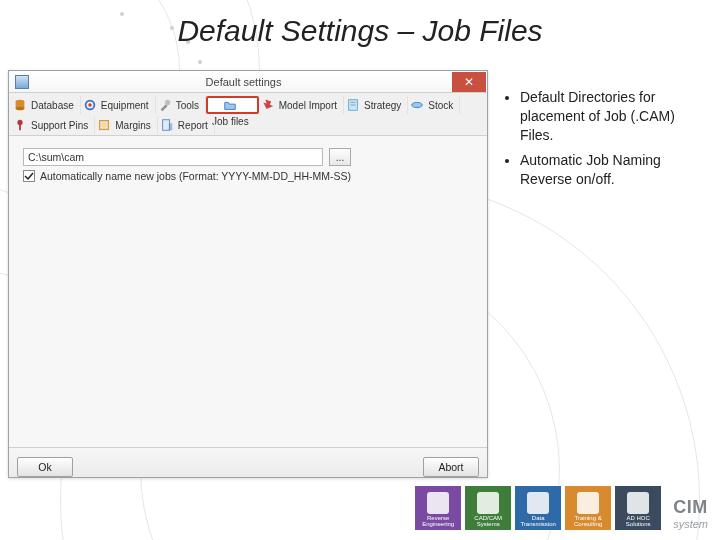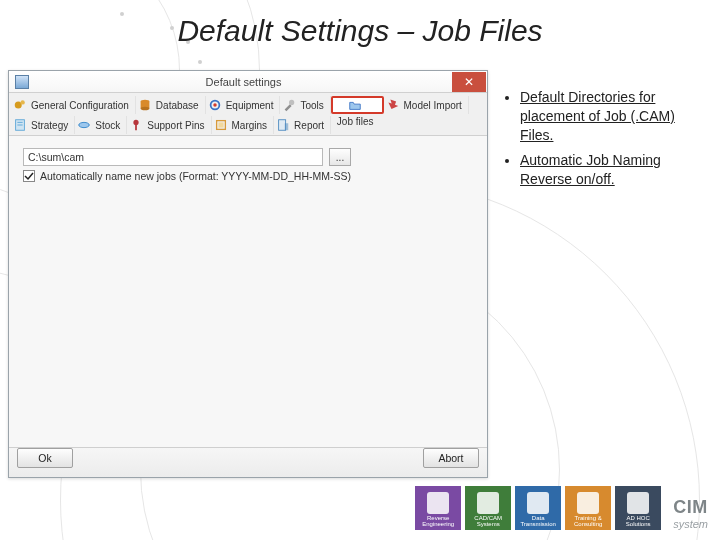--- a/index.html
+++ b/index.html
@@ -119,21 +119,21 @@
     width: 12px; height: 12px; background:#fff; border:1px solid #888;
     display:flex; align-items:center; justify-content:center;
   }
   .check svg { width:10px; height:10px; }
 
   .bottom-bar {
     position: absolute; left:0; right:0; bottom:0;
     height: 30px;
     background: linear-gradient(#f6f6f6,#ececec);
     border-top: 1px solid #cfcfcf;
-    display:flex; align-items:flex-start; justify-content:space-between;
+    display:flex; align-items:flex-end; justify-content:space-between;
     padding: 0 8px;
   }
   .btn {
     min-width: 56px; height: 20px;
     background: linear-gradient(#fefefe,#e3e3e3);
     border: 1px solid #a0a0a0;
     border-radius: 2px;
     font-size: 10.5px; color:#222;
     display:flex; align-items:center; justify-content:center;
     padding: 0 10px;
@@ -142,21 +142,21 @@
   
   .bullets {
     position: absolute;
     left: 504px; top: 88px;
     width: 200px;
     font-size: 14px;
     color: #222;
     line-height: 1.35;
     z-index: 2;
   }
-  .bullets ul { margin:0; padding-left: 16px; text-decoration: underline; }
+  .bullets ul { margin:0; padding-left: 16px; }
   .bullets li { margin-bottom: 6px; }
 
   
   .footer {
     position:absolute; right: 12px; bottom: 10px;
     display:flex; align-items: flex-end; gap: 4px;
     z-index: 2;
   }
   .footer .tile {
     width: 46px; height: 44px;
@@ -202,29 +202,20 @@
     <div class="tb-close">
       <span>✕</span>
     </div>
   </div>
 
   <div class="tabs">
 
     <div class="tab">
       <span class="ticon">
           <svg viewBox="0 0 16 16">
-            <circle cx="6" cy="8" r="4" fill="#d69b1e"></circle>
-            <circle cx="11" cy="5" r="2.5" fill="#e6b74c"></circle>
-          </svg>
-        </span>
-      <span>General Configuration</span>
-    </div>
-    <div class="tab">
-      <span class="ticon">
-          <svg viewBox="0 0 16 16">
             <ellipse cx="8" cy="4" rx="5" ry="2" fill="#d98a2b"></ellipse>
             <rect x="3" y="4" width="10" height="8" fill="#d98a2b"></rect>
             <ellipse cx="8" cy="12" rx="5" ry="2" fill="#b8721f"></ellipse>
           </svg>
         </span>
       <span>Database</span>
     </div>
     <div class="tab">
       <span class="ticon">
           <svg viewBox="0 0 16 16">

